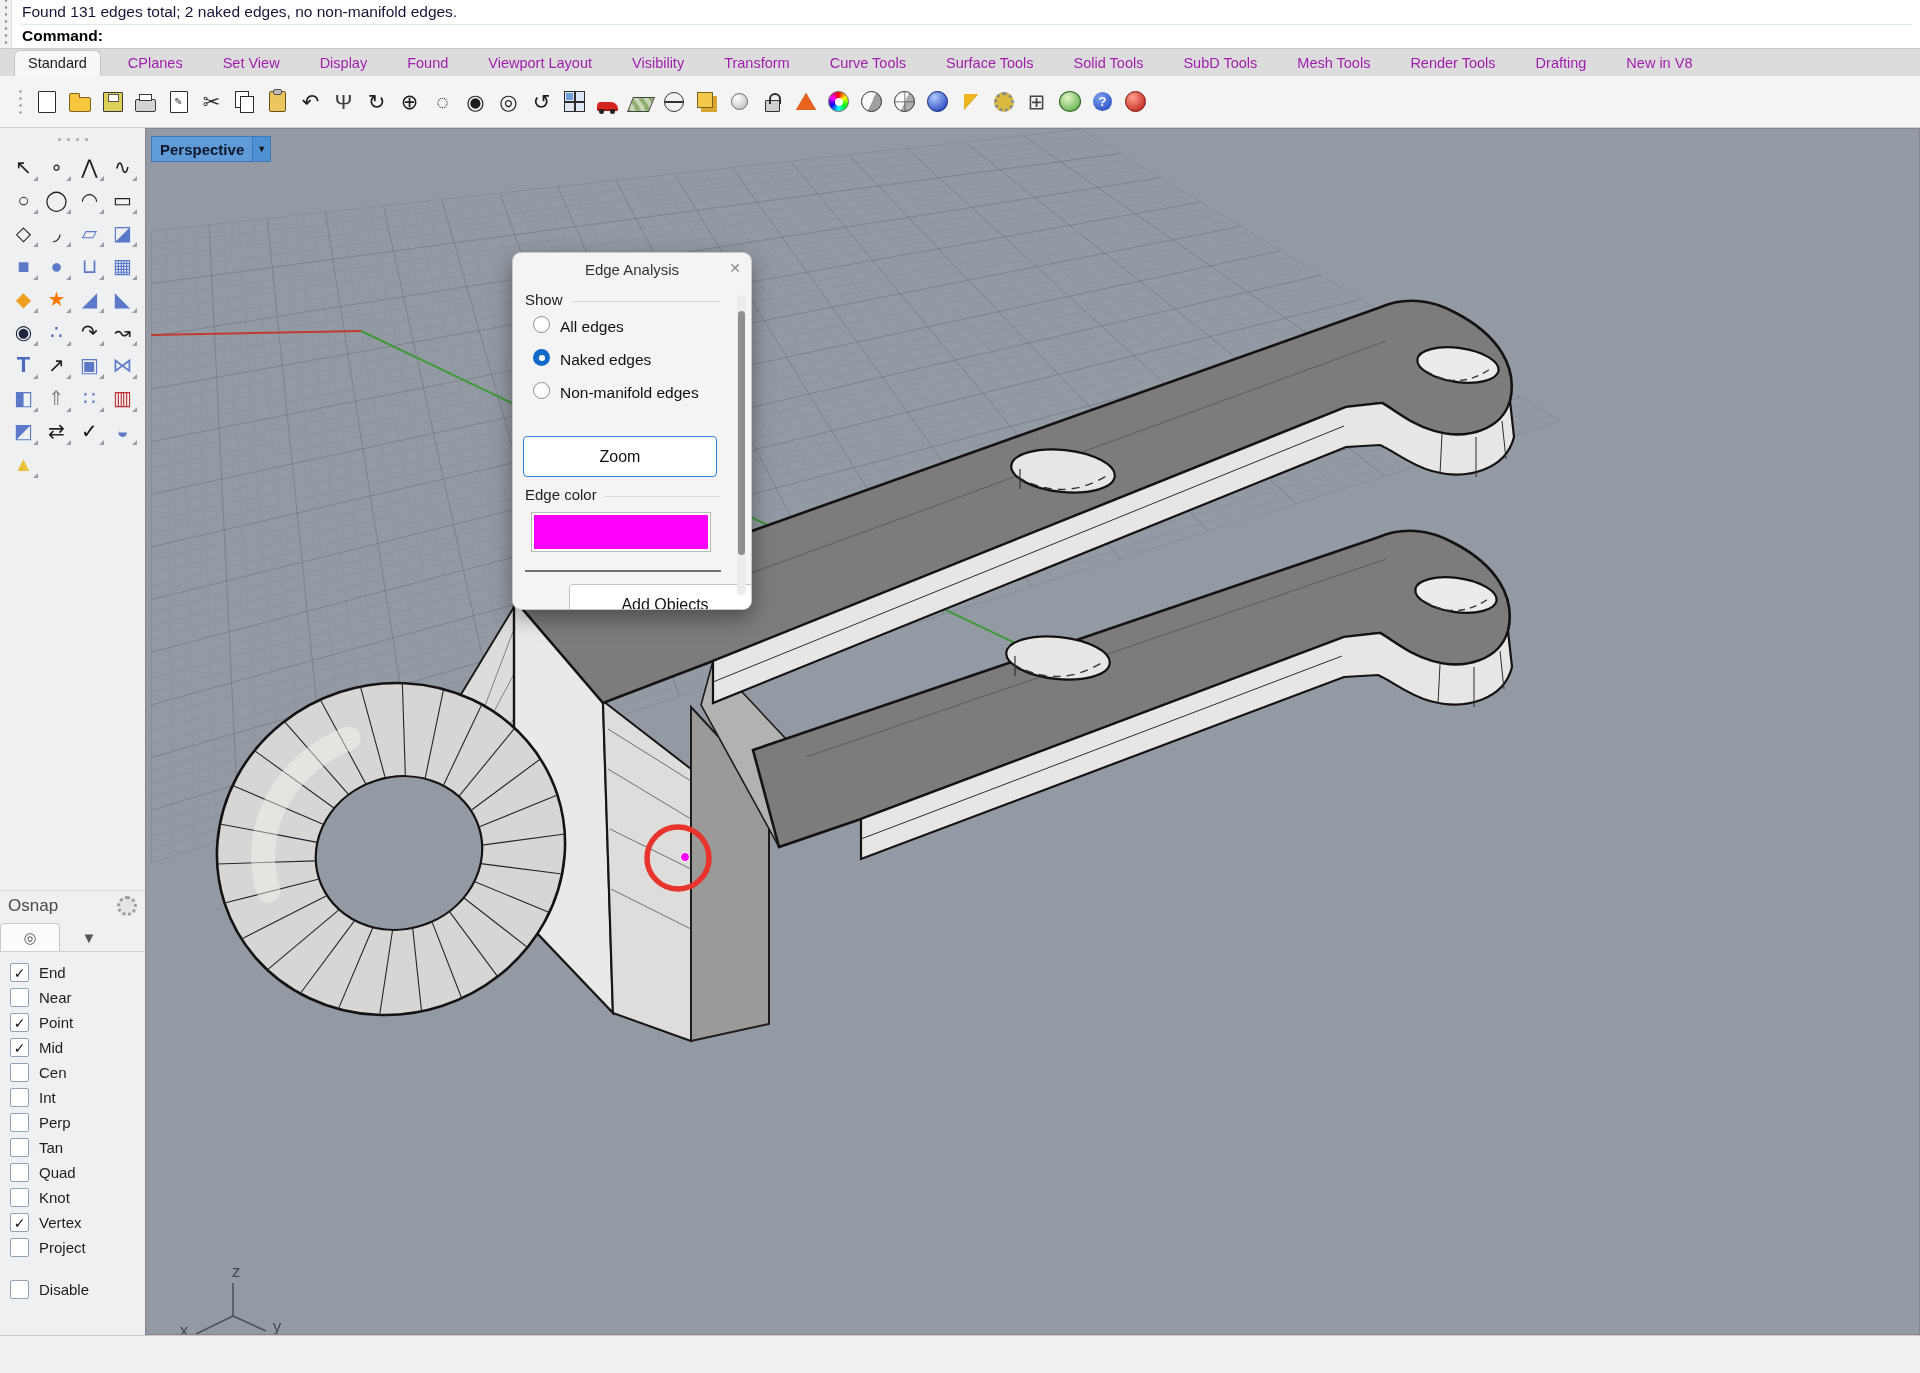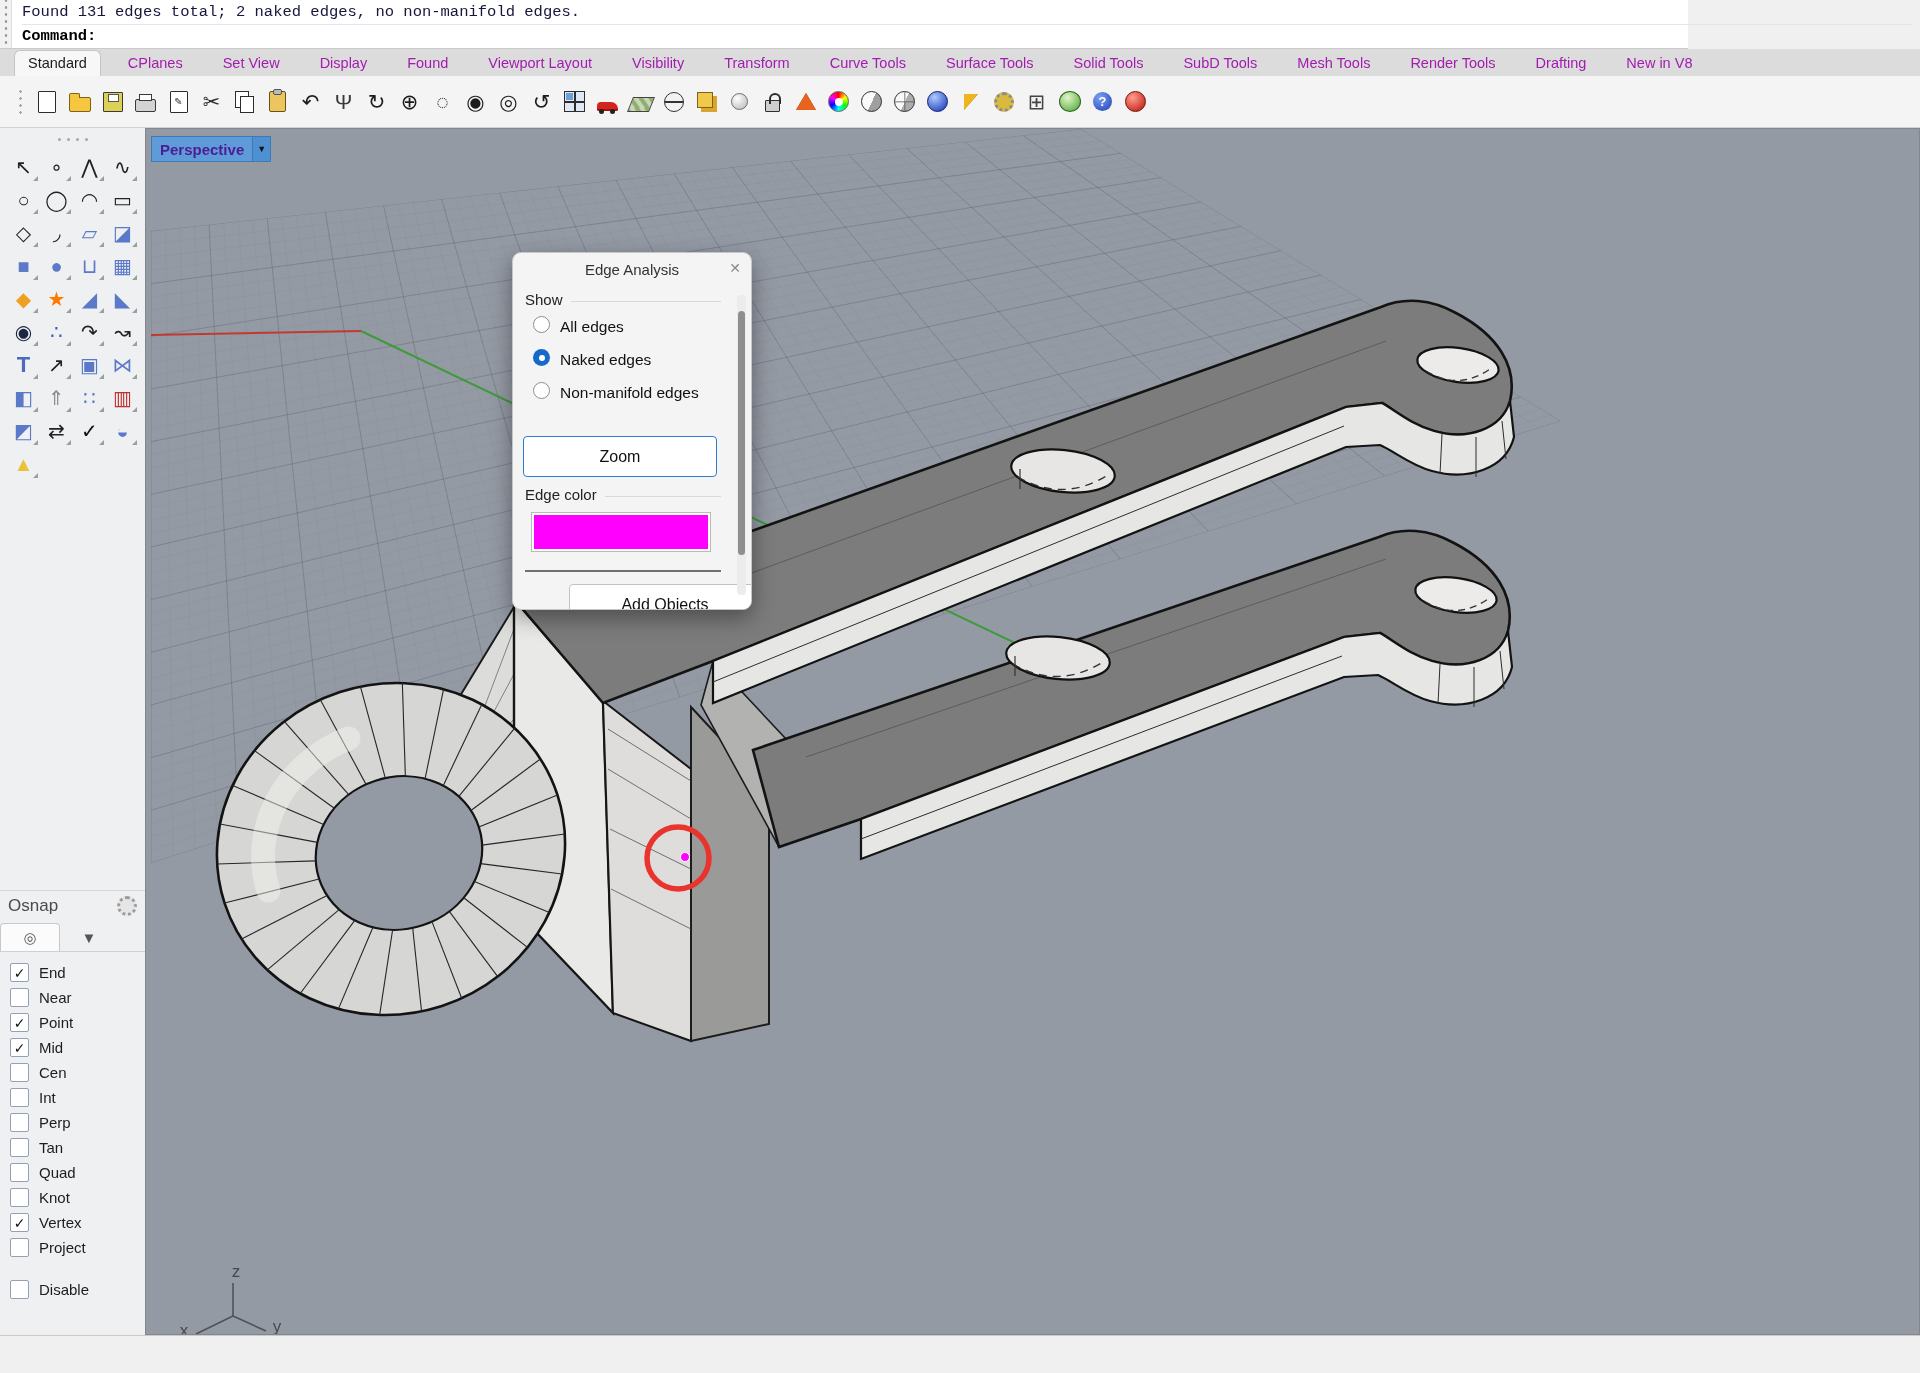--- a/index.html
+++ b/index.html
@@ -1,19 +1,19 @@
 <!DOCTYPE html>
 <html><head>
 <meta charset="utf-8">
 <style>
   html,body{margin:0;padding:0;background:#d8d8d8;font-family:"Liberation Sans","DejaVu Sans",sans-serif;}
   #app{position:relative;width:1920px;height:1373px;background:#f0f0f0;overflow:hidden;}
 
   
-  #cmdarea{position:absolute;left:0;top:0;width:1688px;height:48px;background:#fff;border-bottom:1px solid #c9c9c9;font-family:Liberation Mono, monospace;}
+  #cmdarea{position:absolute;left:0;top:0;width:1920px;height:48px;background:#fff;border-bottom:1px solid #c9c9c9;}
   #cmdgrip{position:absolute;left:0;top:0;width:11px;height:48px;background:#f2f2f2;border-right:1px solid #e0e0e0;
            background-image:radial-gradient(circle,#9a9a9a 1px,transparent 1.6px);background-size:6px 7px;background-position:3px 4px;background-repeat:repeat-y;}
   .cmdline{position:absolute;left:22px;height:24px;line-height:24px;font-size:15.5px;white-space:nowrap;}
   #cmdhist{top:0;color:#16163a;border-bottom:1px solid #dfe6f2;width:1890px;}
   #cmdprompt{top:24px;color:#000;font-weight:bold;}
 
   
   #menubar{position:absolute;left:0;top:49px;width:1920px;height:27px;background:#dcdcdc;display:flex;align-items:flex-end;padding-left:14px;box-sizing:border-box;gap:14px;}
   .menu-item{padding:0 13px;font-size:14.5px;color:#a21caf;line-height:25px;height:25px;cursor:default;}
   .menu-item.active{background:#f7f7f7;border:1px solid #c4c4c4;border-bottom:none;border-radius:6px 6px 0 0;color:#1c1c1c;}
@@ -78,21 +78,21 @@
   #osnap-list{padding:8px 0 0 10px;}
   .os-row{display:flex;align-items:center;height:25px;}
   .os-check{width:17px;height:17px;background:#fff;border:1px solid #93a0b5;border-radius:2px;display:flex;align-items:center;justify-content:center;font-size:14px;font-weight:bold;color:#111;}
   .os-label{margin-left:10px;font-size:15px;color:#1d1d1d;}
   .os-row.disable{margin-top:17px;}
 
   
   #viewport{position:absolute;left:145px;top:128px;width:1775px;height:1207px;background:#949aa4;border:1px solid #85858d;box-sizing:border-box;overflow:hidden;}
   #vp-svg{position:absolute;left:0;top:0;}
   #vp-tab{position:absolute;left:5px;top:7px;height:24px;display:flex;align-items:center;background:#5e9bd8;border:1px solid #3f7ab8;}
-  #vp-tab .lbl{padding:0 8px;font-size:15px;font-weight:bold;color:#4c1d95;}
+  #vp-tab .lbl{padding:0 8px;font-size:15px;font-weight:bold;color:#0f172a;}
   #vp-tab .dd{width:17px;height:24px;display:flex;align-items:center;justify-content:center;background:#4f90d2;border-left:1px solid #3f7ab8;font-size:9px;color:#111;}
 
   
   #dlg{position:absolute;left:512px;top:252px;width:238px;height:356px;background:#f4f4f4;border:1px solid #c6c6c6;border-radius:9px;
        box-shadow:0 8px 22px rgba(0,0,0,.38);overflow:hidden;}
   #dlg-title{position:absolute;left:0;top:8px;width:100%;text-align:center;font-size:15px;color:#333;}
   #dlg-close{position:absolute;right:10px;top:7px;font-size:14px;color:#8a8a8a;}
   .grouplbl{position:absolute;left:12px;font-size:15px;color:#222;background:#f4f4f4;padding-right:8px;z-index:2;}
   .grouprule{position:absolute;left:12px;width:196px;height:1px;background:#d8d8d8;}
   #radios{position:absolute;left:20px;top:62px;width:185px;}

